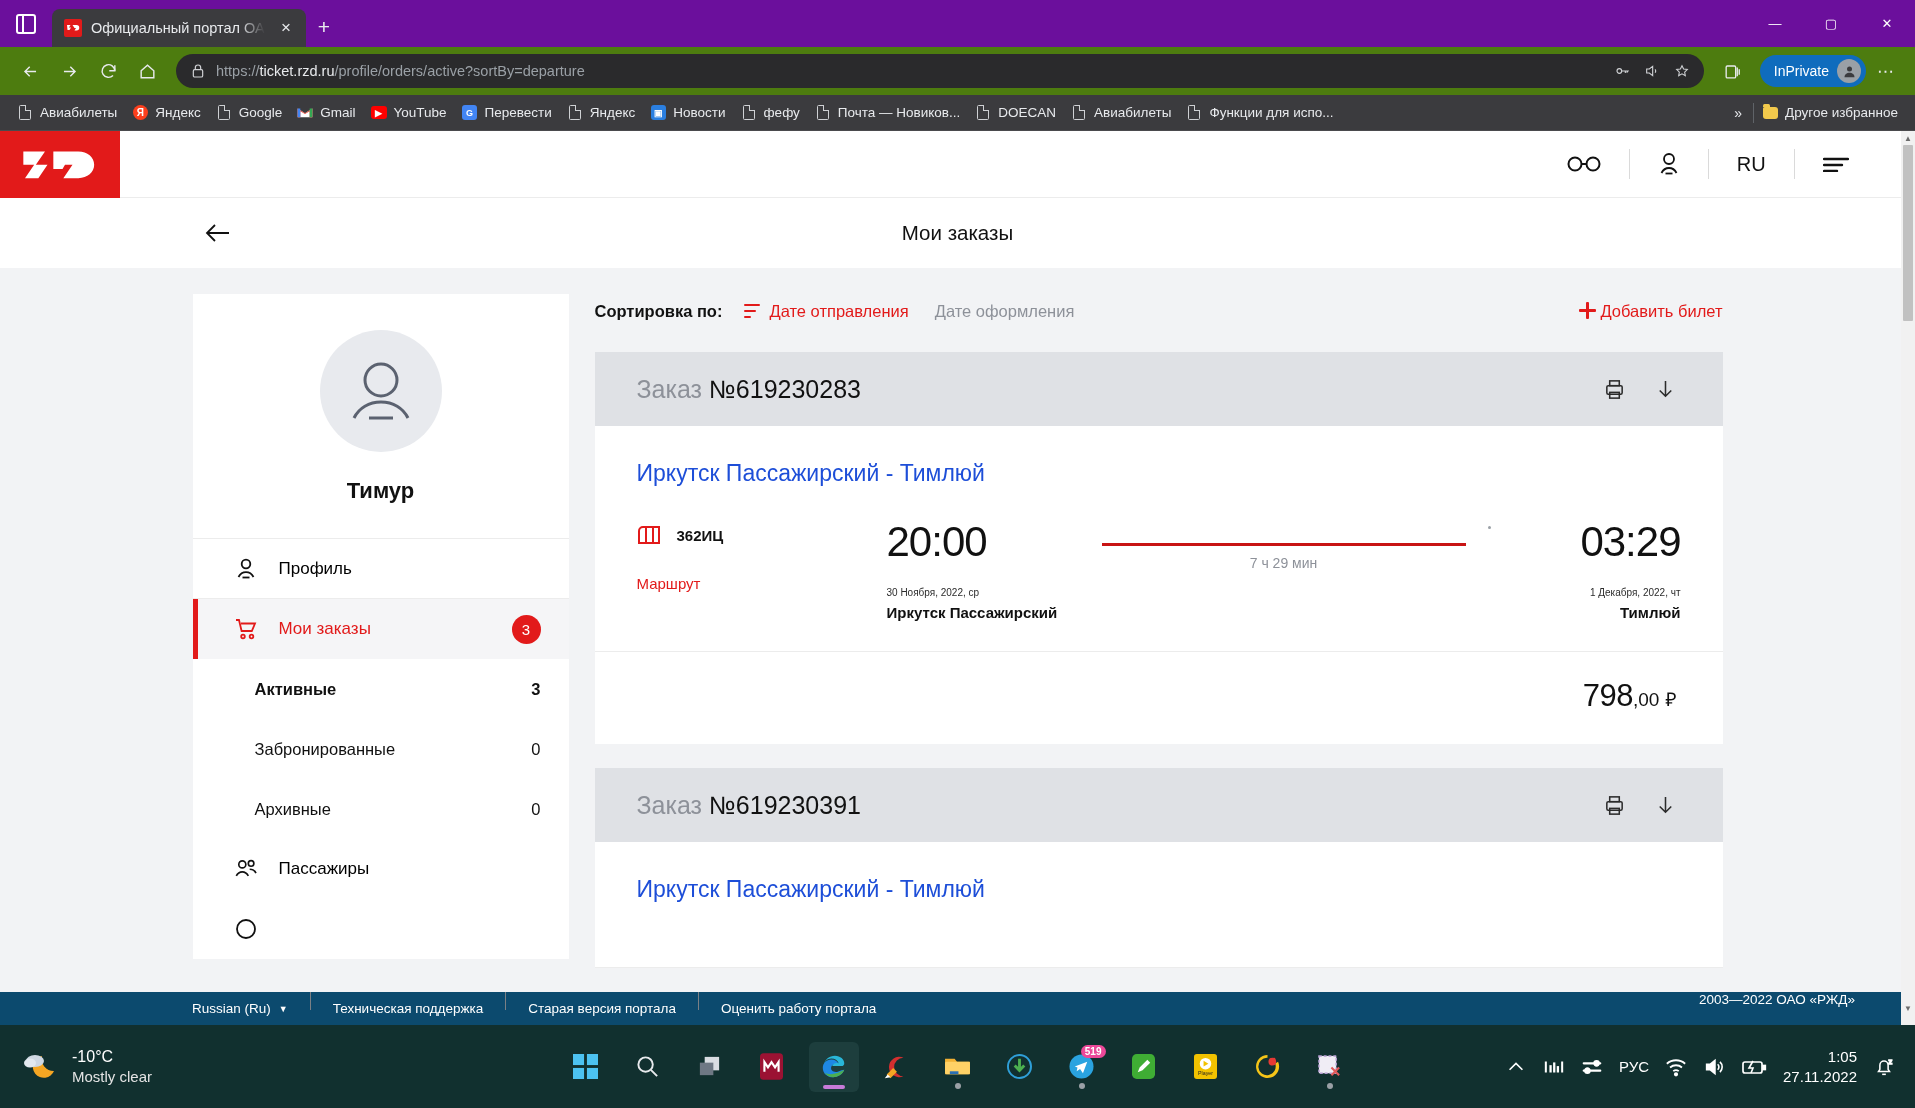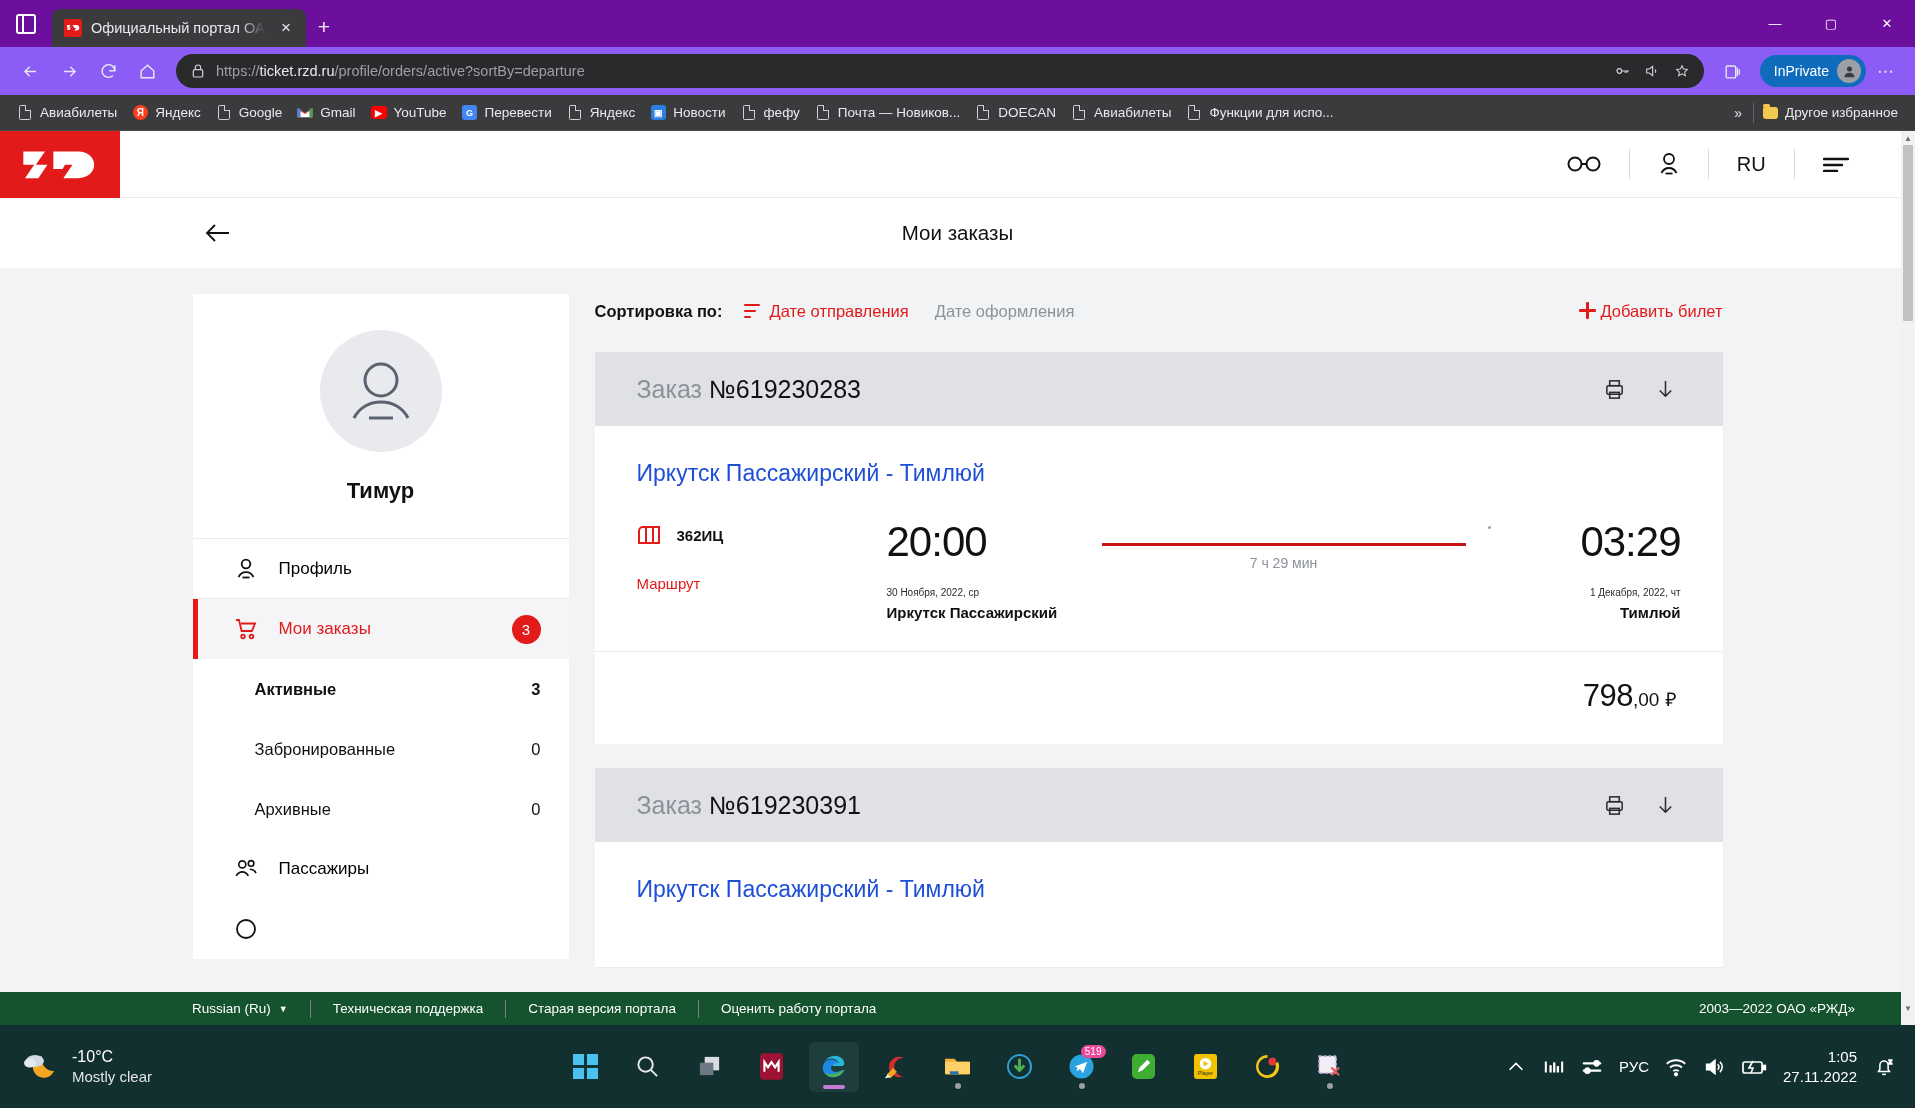--- a/index.html
+++ b/index.html
@@ -31,21 +31,21 @@
     color: #e8eaed; font-size: 14.5px; white-space: nowrap; overflow: hidden;
     flex: 1; text-overflow: clip; -webkit-mask-image: linear-gradient(to right,#000 85%,transparent);
             mask-image: linear-gradient(to right,#000 85%,transparent);
   }
   .tab-close { width: 24px;height:24px;color:#e8eaed;display:flex;align-items:center;justify-content:center;font-size:17px;flex:none; }
   .newtab { width:36px;height:36px;color:#e8eaed;display:flex;align-items:center;justify-content:center;font-size:21px;font-weight:300;margin-bottom:2px; }
 
   .wincontrols { position:absolute; right:0; top:0; height:47px; display:flex; }
   .wc { width: 56px; height: 47px; display:flex;align-items:center;justify-content:center;color:#fff;font-size:13px; }
 
-  .navbar { height: 48px; background:#8b5cf6; display:flex; align-items:center; padding: 0 12px; gap: 3px; flex: none; }
+  .navbar { height: 48px; background:#4d7c0f; display:flex; align-items:center; padding: 0 12px; gap: 3px; flex: none; }
   .navbtn { width: 36px; height: 36px; border-radius:50%; display:flex;align-items:center;justify-content:center; color:#e8eaed; flex:none; }
   .navbtn svg { width: 19px; height: 19px; }
   .omnibox {
     flex: 1; height: 34px; background:#2A2A2C; border-radius: 18px; display:flex; align-items:center;
     padding: 0 8px 0 14px; gap: 10px; margin: 0 8px;
   }
   .omni-lock { width:16px;height:16px;color:#cfd1d4; flex:none; }
   .omni-url { flex:1; font-size: 14.5px; color:#9aa0a6; white-space:nowrap; overflow:hidden; }
   .omni-url b { color:#e8eaed; font-weight: 400; }
   .omni-url i { font-style: normal; color:#9aa0a6; }
@@ -152,42 +152,42 @@
   .price-cents { font-size: 19px; color:#111; }
   .price-cur { font-size: 19px; color:#111; margin-left: 6px; }
 
   
   .vscroll { position:absolute; right:0; top:0; bottom:0; width:14px; background:#F1F1F1; }
   .vscroll .up, .vscroll .down { height:14px; display:flex;align-items:center;justify-content:center;color:#6b6b6b;font-size:8px; }
   .vscroll .thumb { position:absolute; top:14px; left:2px; right:2px; height: 176px; background:#C1C1C1; border-radius:1px; }
 
   
   .rzd-footer {
-    height: 33px; background:#14532d; display:flex; align-items:center; color:#fff; font-size:13.5px;
+    height: 33px; background:#0c4a6e; display:flex; color:#fff; font-size:13.5px;
     padding-left: 170px; padding-right: 14px; flex:none; position:relative;
   }
   .ft-item { padding: 0 22px; display:flex;align-items:center;gap:8px; white-space:nowrap; }
   .ft-div { width:1px;height:18px;background:#7b8085; }
   .ft-caret { font-size:9px; }
   .ft-copy { margin-left:auto; padding-right: 46px; }
   .ft-scrolldown { position:absolute; right:0; bottom:0; width:14px;height:33px;background:#F1F1F1;display:flex;align-items:center;justify-content:center;color:#6b6b6b;font-size:8px; }
 
   
   .taskbar { height: 83px; background:#11302F; display:flex; align-items:center; padding: 0 14px; flex:none; color:#fff; position:relative; }
   .weather { display:flex; align-items:center; gap: 12px; padding-left: 8px; }
   .weather-ic { width: 38px; height: 34px; position:relative; }
   .weather-txt { line-height: 1.35; }
   .weather-t { font-size: 16px; }
   .weather-d { font-size: 15px; color:#e4e4e4; }
   .tb-center { position:absolute; left:50%; transform:translateX(-50%); display:flex; align-items:center; gap: 12px; }
   .tbicon { width:50px;height:50px;display:flex;align-items:center;justify-content:center;position:relative;border-radius:6px; }
   .tbicon.act { background:#1D3E3D; }
   .tbicon .run { position:absolute; bottom:3px; left:50%; transform:translateX(-50%); width:6px;height:6px;border-radius:50%;background:#9aa0a6; }
   .tbicon.act .run { width:22px;height:4px;border-radius:2px;background:#C77BD9; }
-  .tb-badge { position:absolute; top:3px; right:1px; background:#ec4899; border-radius:8px; font-size:10px; padding:1px 4px; color:#fff; }
+  .tb-badge { position:absolute; top:3px; right:1px; background:#ec4899; border-radius:8px; font-size:10px; padding:1px 4px; color:#fff;font-weight:bold; }
   .tray { margin-left:auto; display:flex; align-items:center; gap: 16px; padding-right: 6px; }
   .tray-ic { display:flex;align-items:center;justify-content:center;color:#fff; }
   .tray-ic svg { width:22px;height:22px; }
   .tray-lang { font-size: 15px; }
   .clock { text-align:right; line-height:1.3; font-size: 15px; }
 </style>
 </head>
 <body>
 
 <div class="browser">

